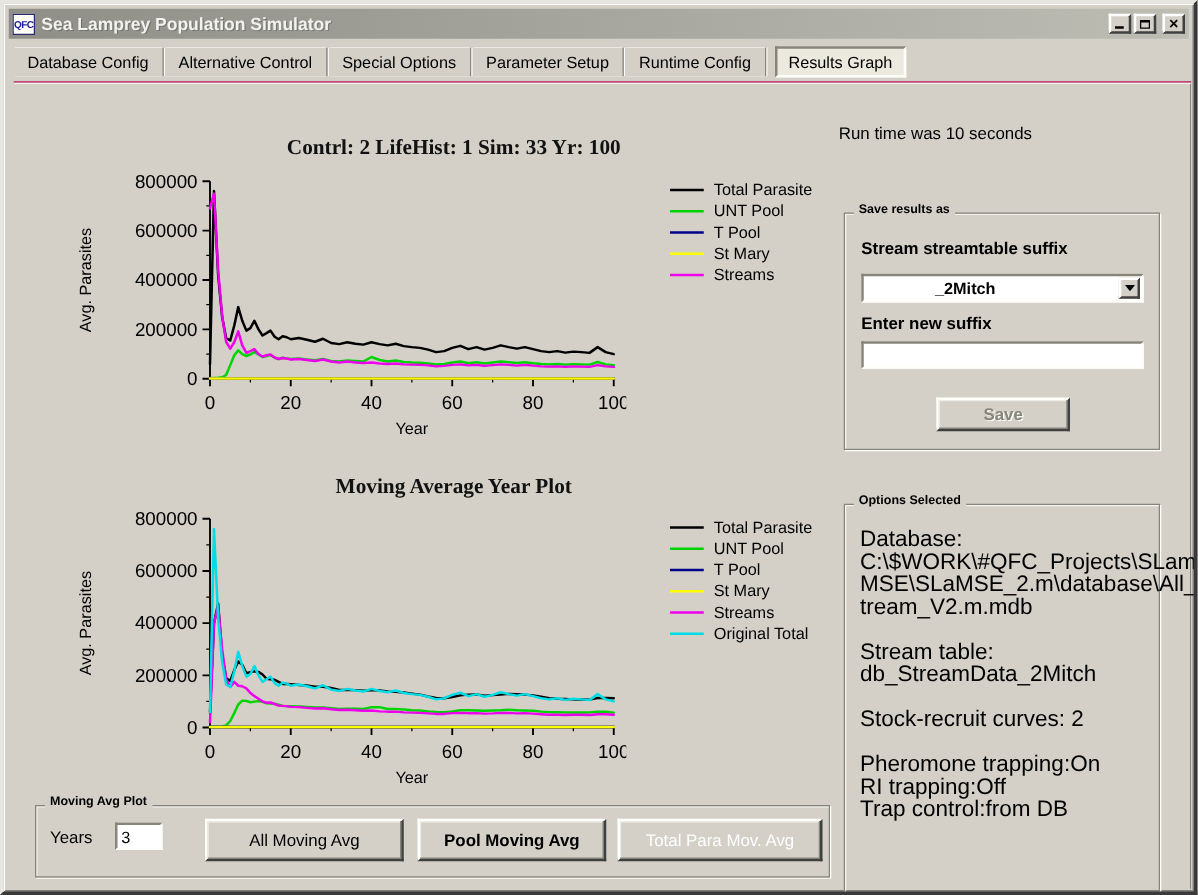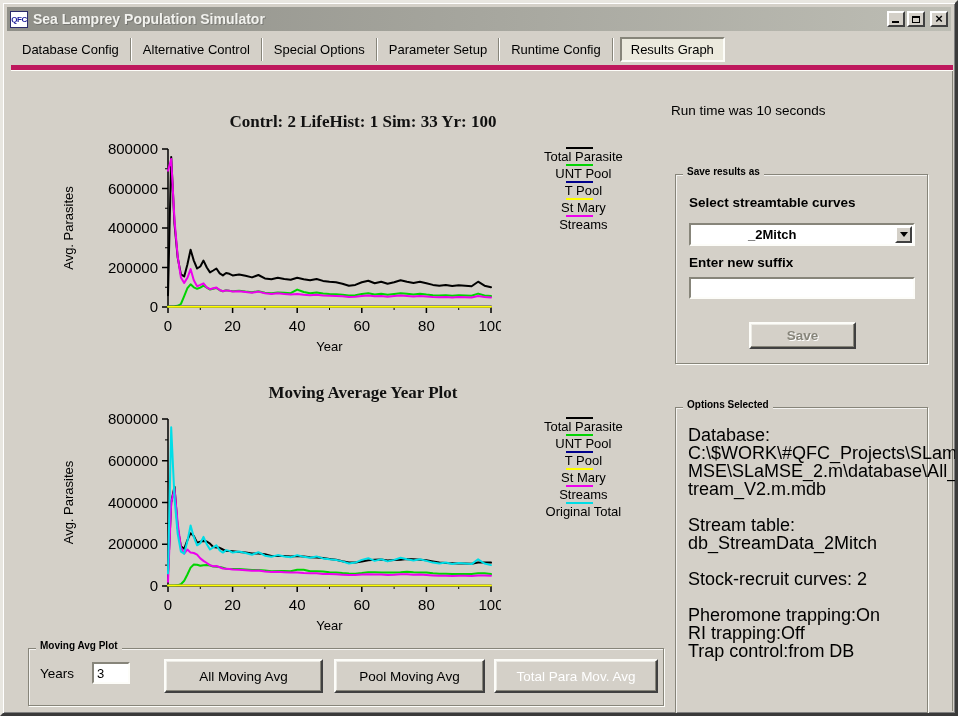--- a/index.html
+++ b/index.html
@@ -56,40 +56,40 @@
   }
   .tab.selected {
     border:2px solid; border-color:#87857a #fdfdf9 #fdfdf9 #87857a;
     background:#eceade; box-shadow:none; padding:3px 9px;
     margin-left:6px;
   }
 
   
   .content {
     position:absolute; left:8px; top:62px; width:942px; height:646px;
-    border-top:5px solid #be185d;
+    border-top:1px solid #be185d;
     box-shadow: inset 0 1px 0 #fdfdf9, inset -1px 0 0 #87857a;
     background:#d4d0c8;
   }
 
   .chart-title {
     position:absolute; width:520px; text-align:center;
     font-family:"Liberation Serif", serif; font-weight:bold; font-size:17px; color:#111;
   }
   #title1 { left:92px; top:42px; }
   #title2 { left:92px; top:313px; }
 
   svg.chart { position:absolute; }
   #chart1 { left:52px; top:64px; }
   #chart2 { left:52px; top:334px; }
 
   .legend { position:absolute; left:525px; }
   #legend1 { top:77px; }
   #legend2 { top:347px; }
-  .legend-row { display:flex; align-items:center; height:17px;flex-direction:column; }
+  .legend-row { display:flex; align-items:center; height:17px; }
   .legend-swatch { width:27px; height:2px; flex:0 0 auto; }
   .legend-label { font-size:13px; color:#000; padding-left:8px; white-space:nowrap; }
 
   .runtime {
     position:absolute; left:660px; top:33px; font-size:13.5px; color:#000;
   }
 
   
   .groupbox {
     position:absolute;
@@ -137,21 +137,21 @@
     display:flex; align-items:center; justify-content:center;
     font-family:"Liberation Sans", sans-serif;
   }
   #save-btn {
     position:absolute; left:73px; top:147px; width:107px; height:27px;
     color:#87857a; font-weight:bold;
     text-shadow:1px 1px 0 #fff;
   }
   .mov-btn { position:absolute; top:10px; height:34px;text-align:right; }
   #btn-all  { left:135px; width:159px; }
-  #btn-pool { left:305px; width:151px; }
+  #btn-pool { left:305px; width:151px;font-weight:bold; }
   #btn-total{ left:465px; width:164px; color:#fff; text-shadow:none; }
 
   .options-body {
     position:absolute; left:12px; top:18px; width:232px;
     font-size:18px; line-height:18px; color:#000;
     white-space:pre-line;
   }
 </style>
 </head>
 <body>
@@ -319,21 +319,21 @@
           <span class="legend-label">Streams</span>
         </div>
         <div class="legend-row">
           <span class="legend-swatch" style="background: rgb(0, 221, 230);"></span>
           <span class="legend-label">Original Total</span>
         </div>
       </div>
 
     <div class="groupbox" id="save-panel">
       <span class="gb-label">Save results as</span>
-      <span class="field-label" style="left:13px; top:20px;">Select streamtable curves</span>
+      <span class="field-label" style="left:13px; top:20px;">Stream streamtable suffix</span>
       <div class="combo sunken">
         <span class="combo-text">_2Mitch</span>
         <span class="combo-btn">
             <span class="combo-arrow"></span>
           </span>
       </div>
       <span class="field-label" style="left:13px; top:80px;">Enter new suffix</span>
       <input class="textinput sunken" id="suffix-input" type="text" value="" style="">
       <div class="btn3d" id="save-btn">Save</div>
     </div>

